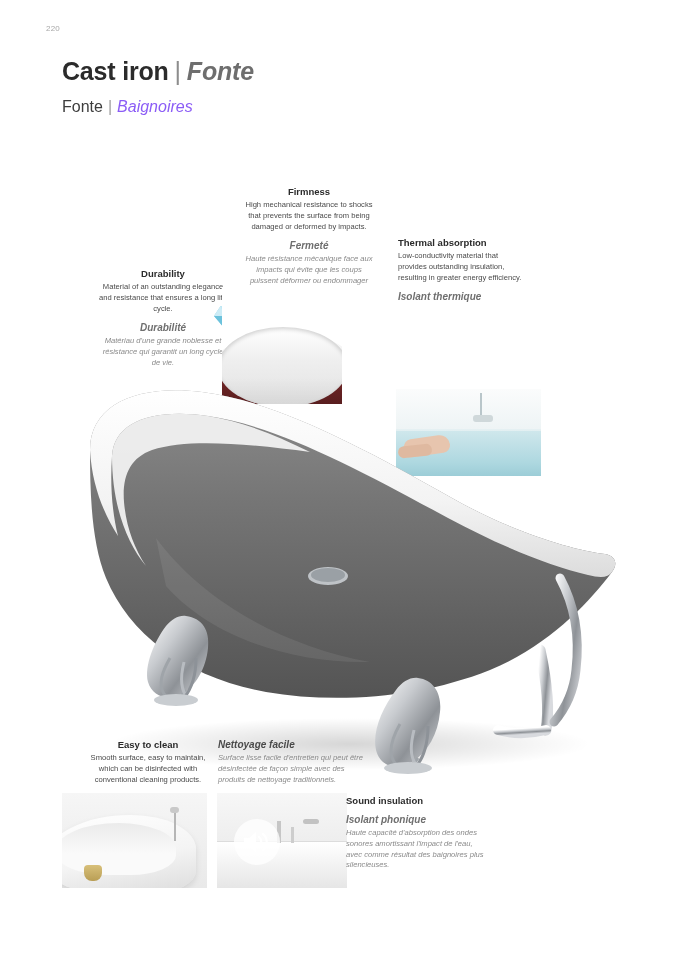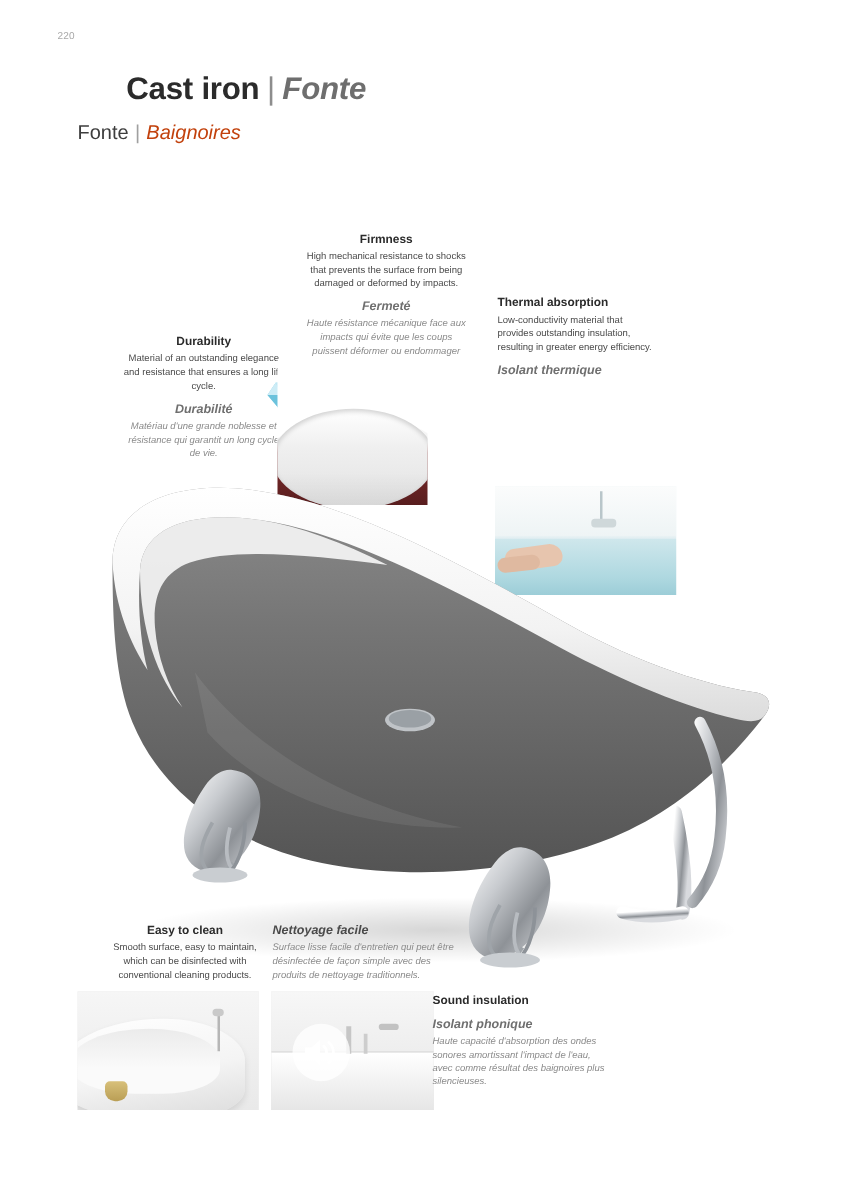--- a/index.html
+++ b/index.html
@@ -34,21 +34,20 @@
     left: 62px;
     top: 58px;
   }
   .title-main {
     font-size: 25px;
     font-weight: bold;
     color: #2b2b2b;
     letter-spacing: -0.2px;
     line-height: 1.1;
     white-space: nowrap;
-    margin-left: 39px;
   }
   .title-main .sep {
     font-weight: normal;
     color: #8d8d8d;
     padding: 0 6px;
   }
   .title-main .fr {
     font-style: italic;
     font-weight: bold;
     color: #6e6e6e;
@@ -58,21 +57,21 @@
     font-size: 16px;
     color: #3d3d3d;
     white-space: nowrap;
   }
   .subtitle .sep {
     color: #a0a0a0;
     padding: 0 5px;
   }
   .subtitle .fr {
     font-style: italic;
-    color: #c2410c;
+    color: #8b5cf6;
   }
 
   
   .feature {
     position: absolute;
   }
   .feature h3 {
     margin: 0 0 3px 0;
     font-size: 9.5px;
     font-weight: bold;

